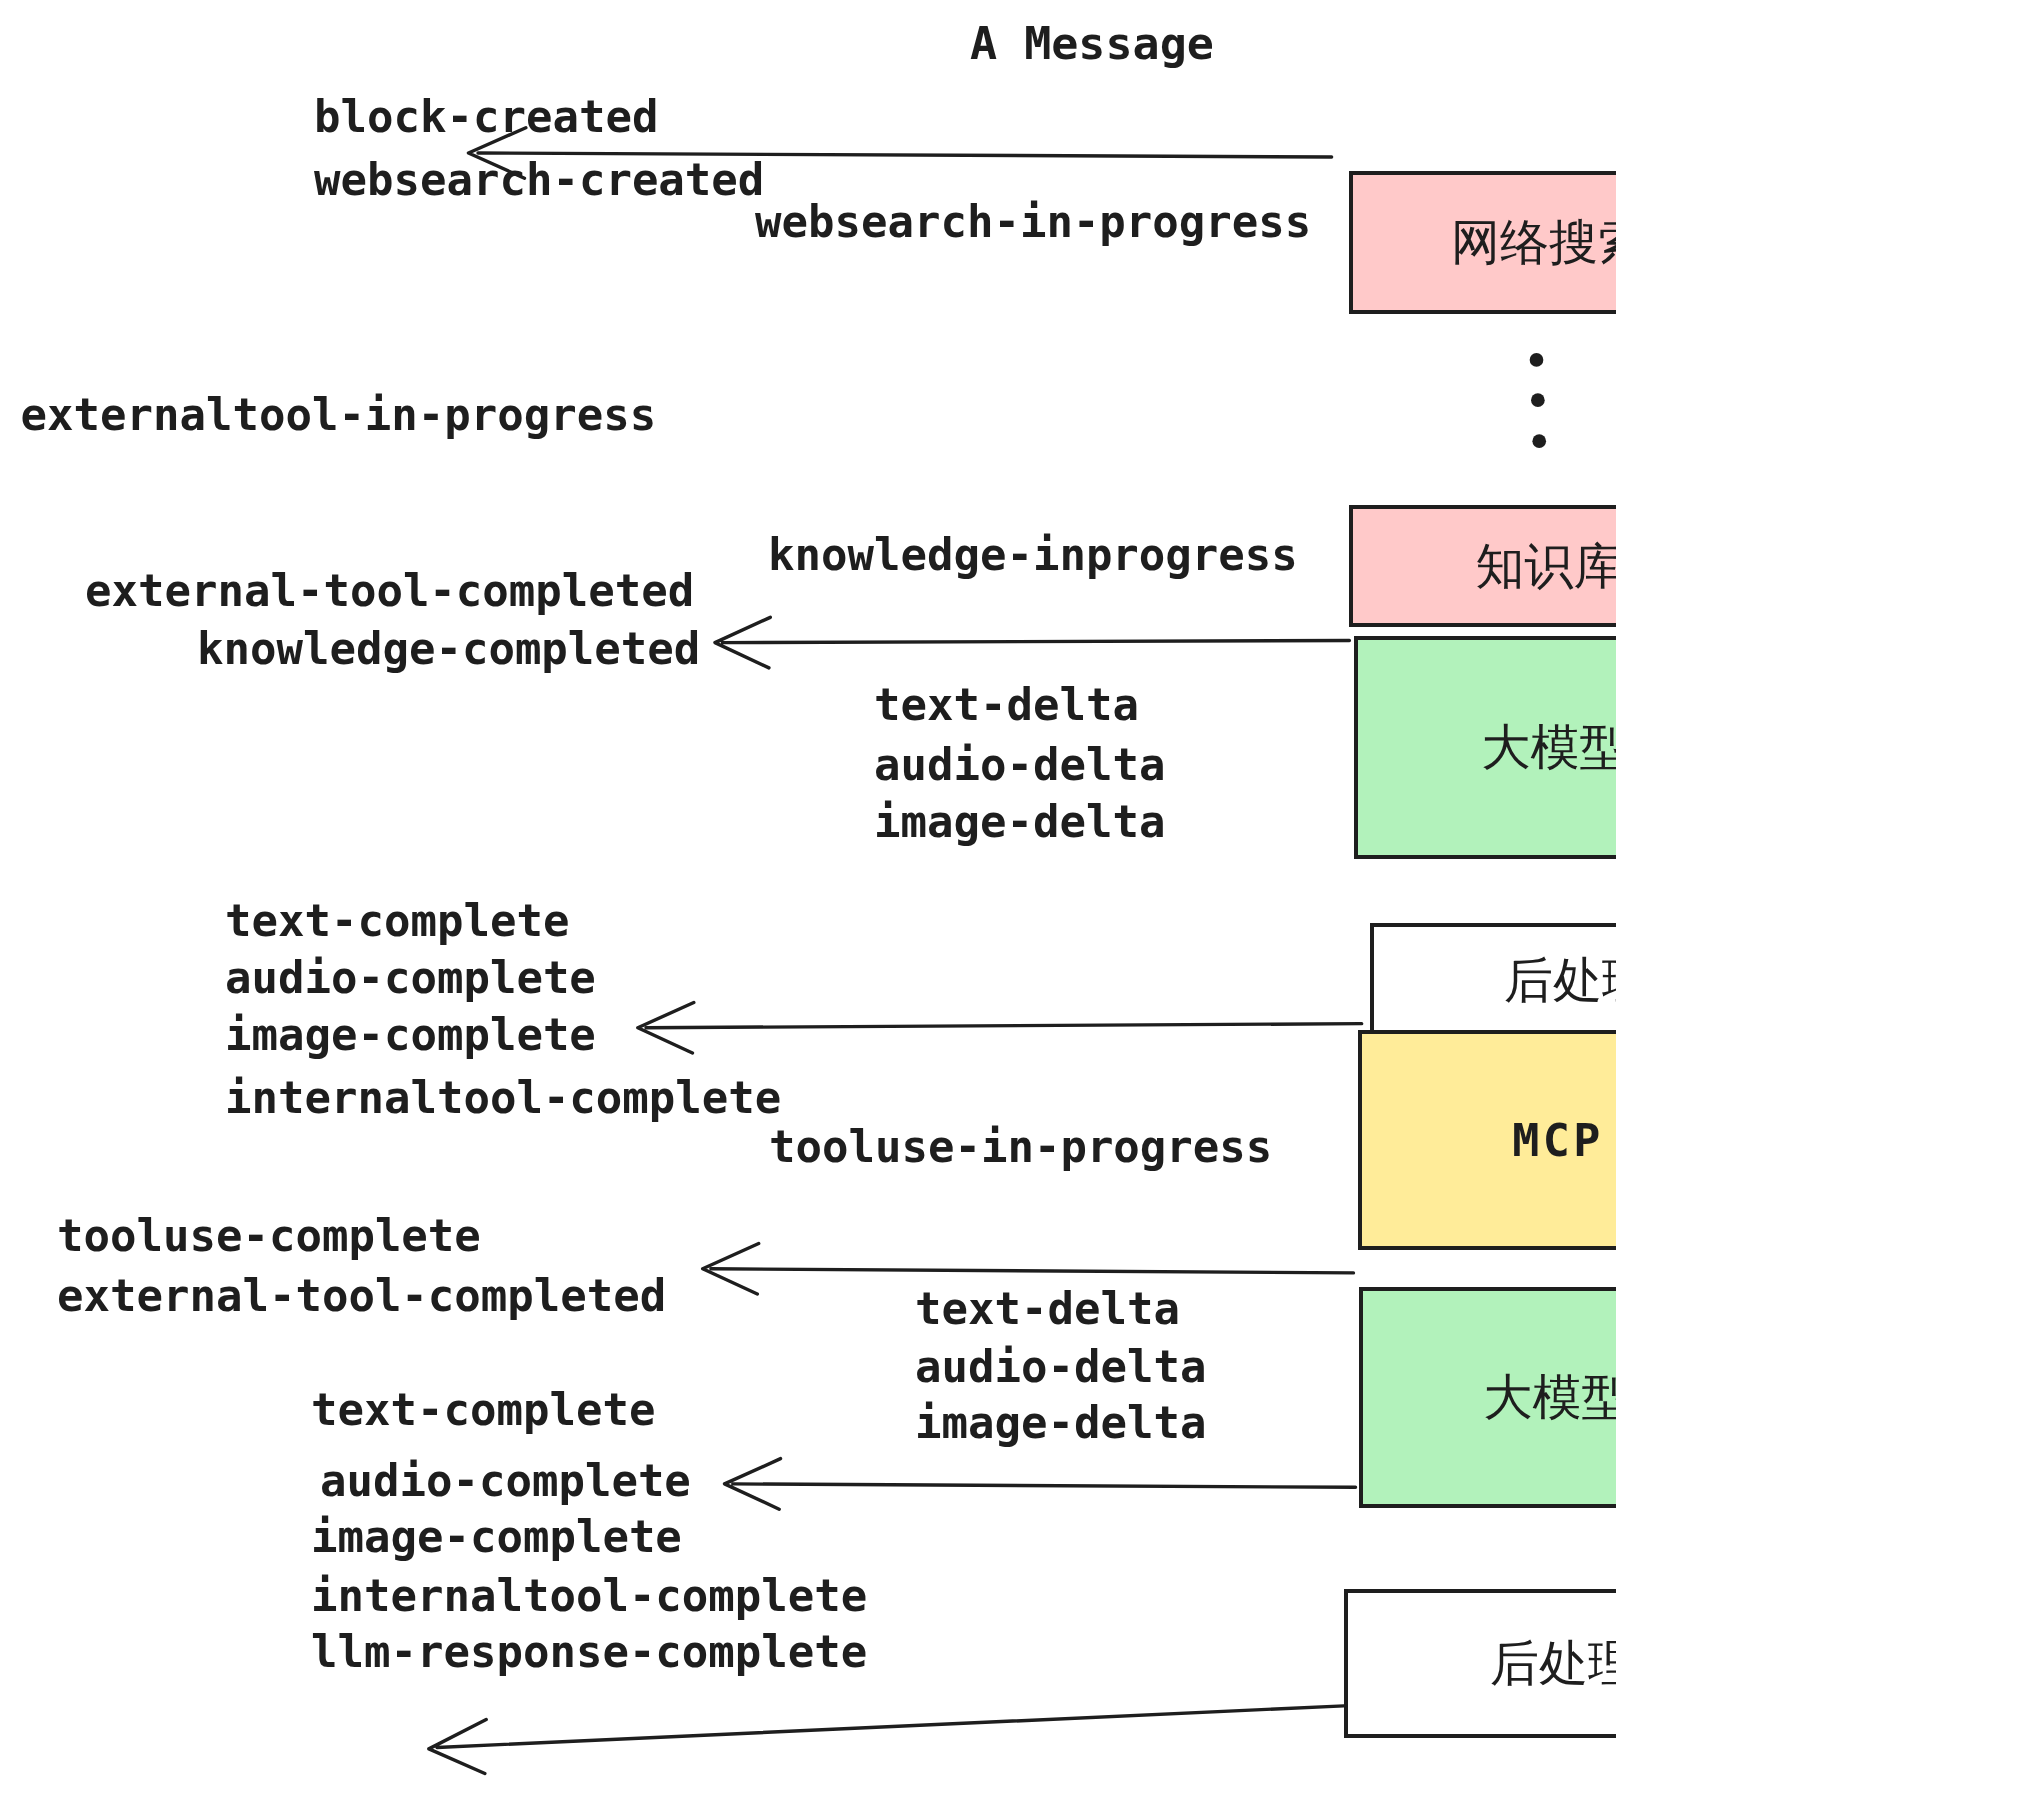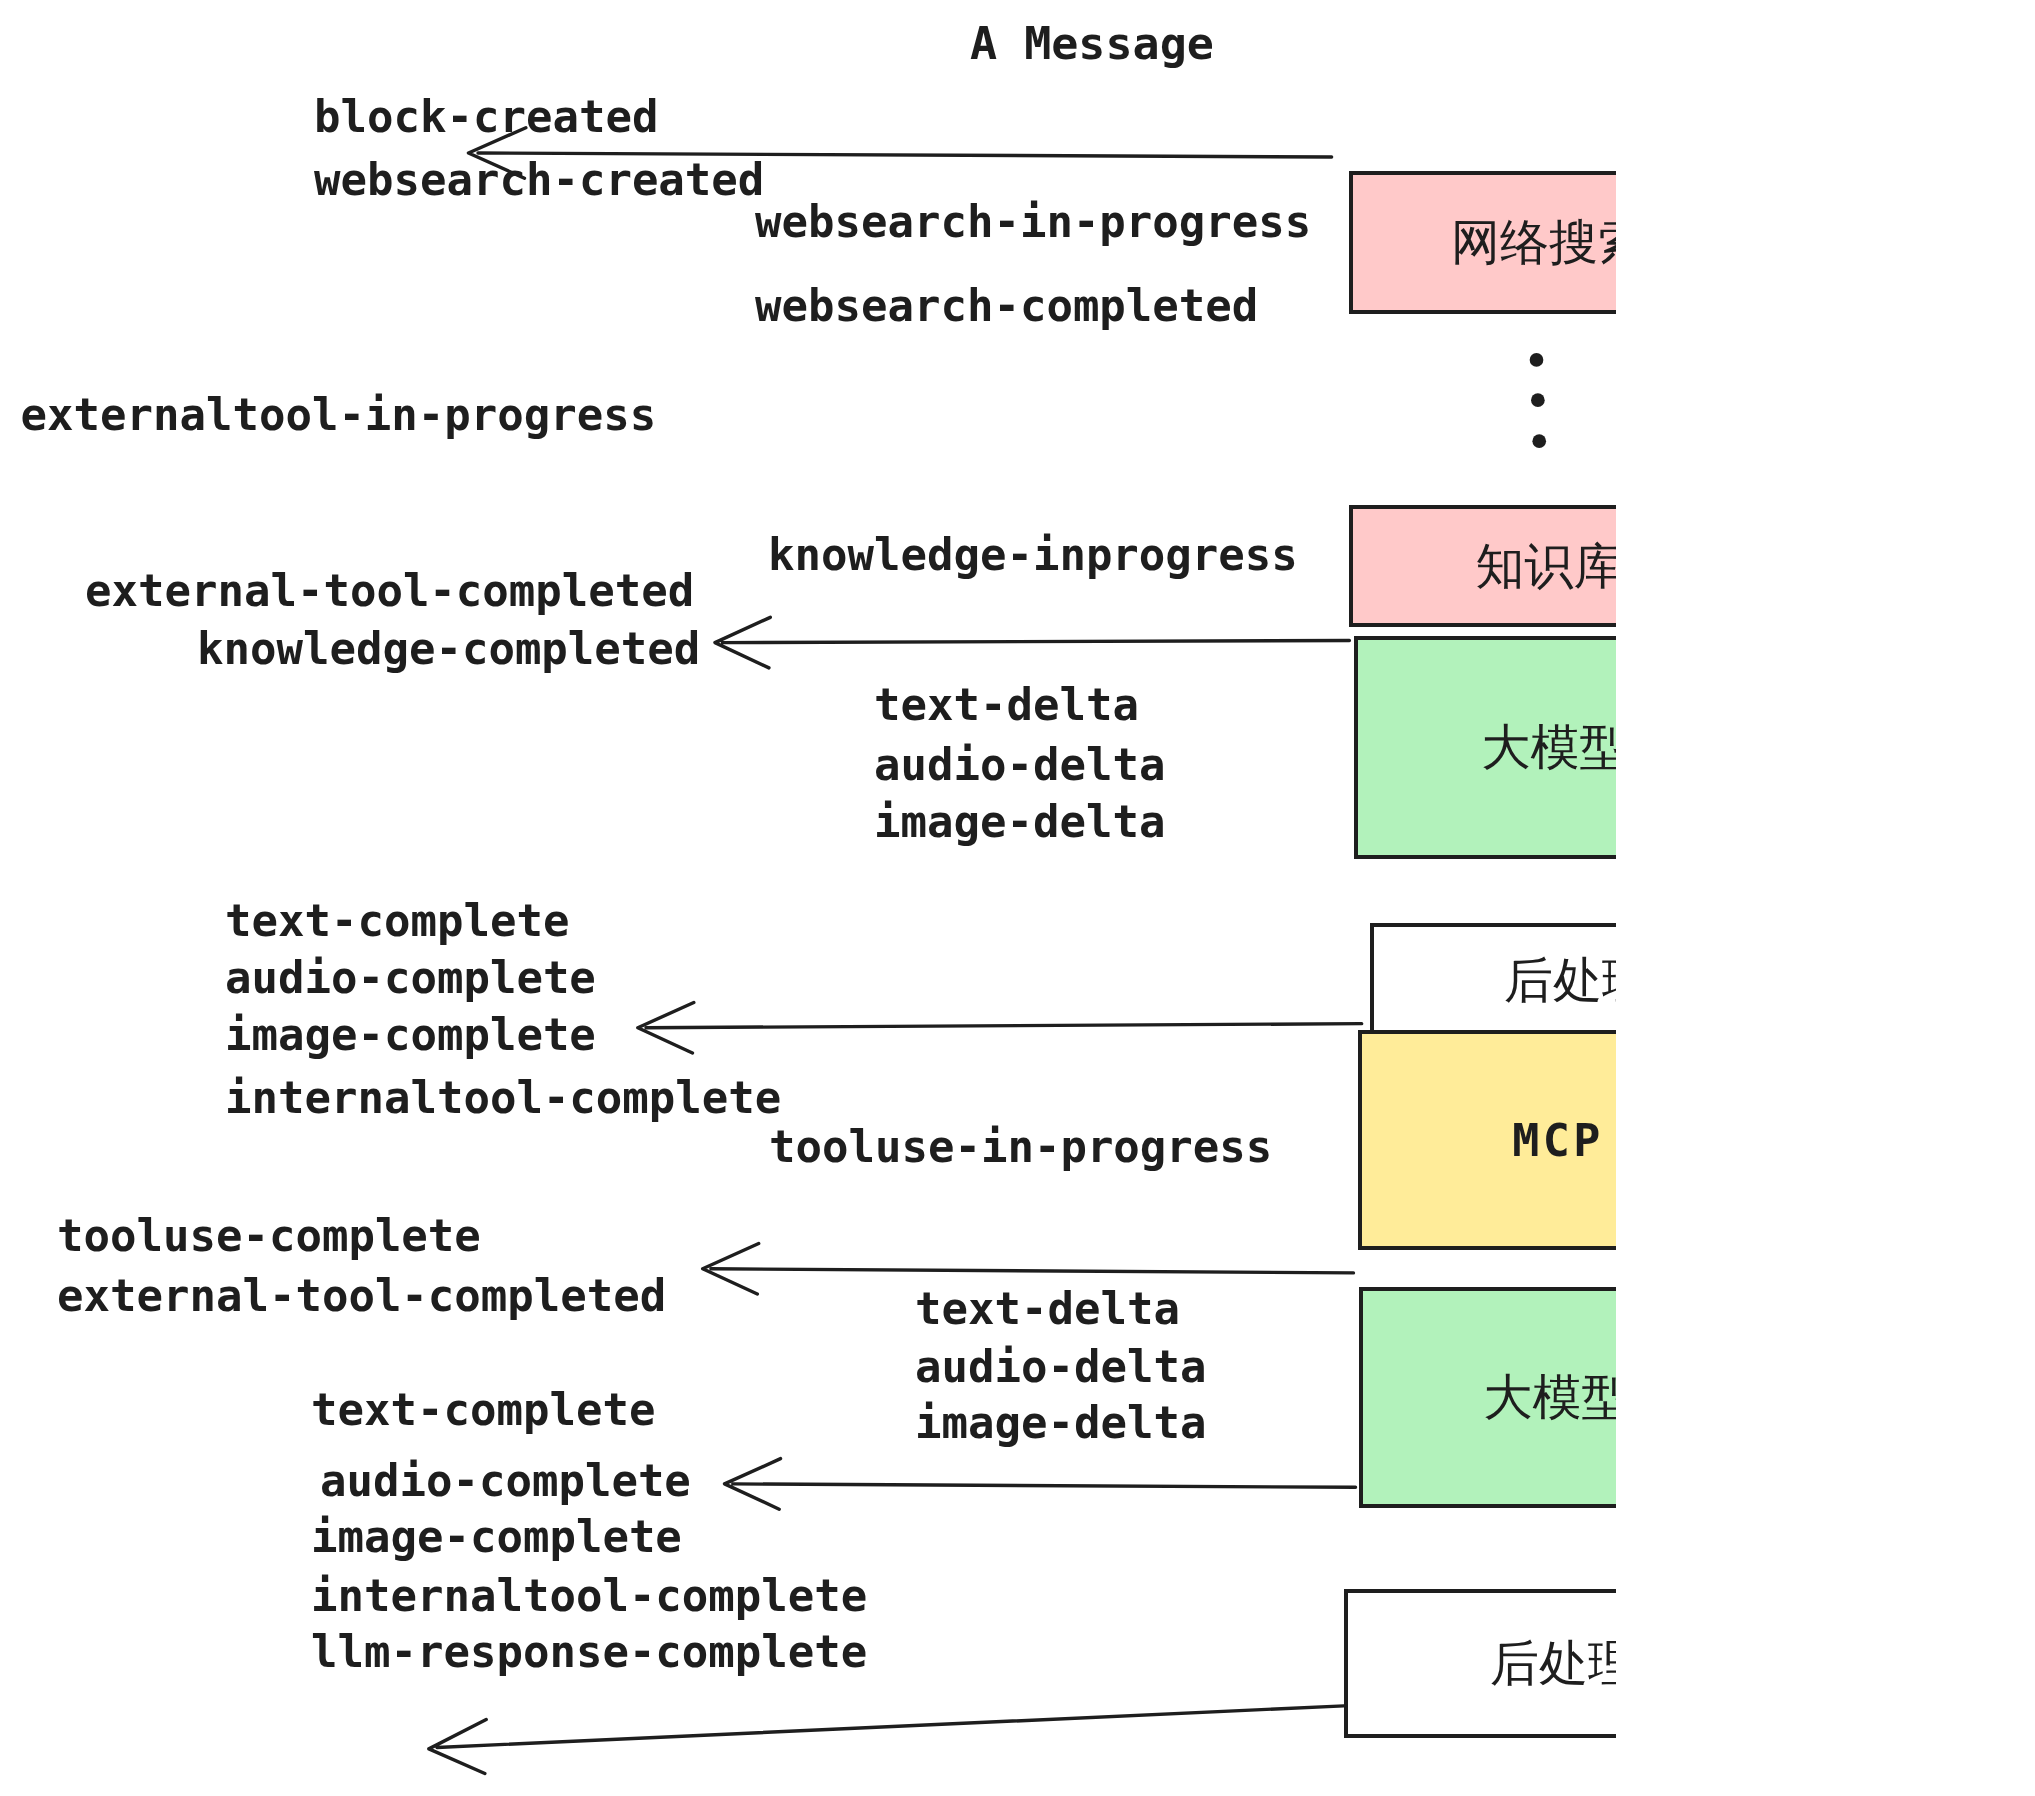--- a/index.html
+++ b/index.html
@@ -94,21 +94,20 @@
 </head>
 <body>
 
 <div id="canvas">
 
   <div class="title" style="left:970px; top:43px;">A Message</div>
 
   <div class="ev" style="left:314px;  top:117px;">block-created</div>
   <div class="ev" style="left:314px;  top:180px;">websearch-created</div>
   <div class="ev" style="left:755px; top:222px;">websearch-in-progress</div>
-  <div class="ev" style="left:755px; top:306px;">websearch-completed</div>
   <div class="ev" style="left:20.5px;   top:415px;">externaltool-in-progress</div>
   <div class="ev" style="left:768px; top:555px;">knowledge-inprogress</div>
   <div class="ev" style="left:85px;  top:591px;">external-tool-completed</div>
   <div class="ev" style="left:197px;  top:649px;">knowledge-completed</div>
 
   <div class="ev" style="left:874px; top:705px;">text-delta</div>
   <div class="ev" style="left:874px; top:765px;">audio-delta</div>
   <div class="ev" style="left:874px; top:822px;">image-delta</div>
 
   <div class="ev" style="left:225px;  top:921px;">text-complete</div>

